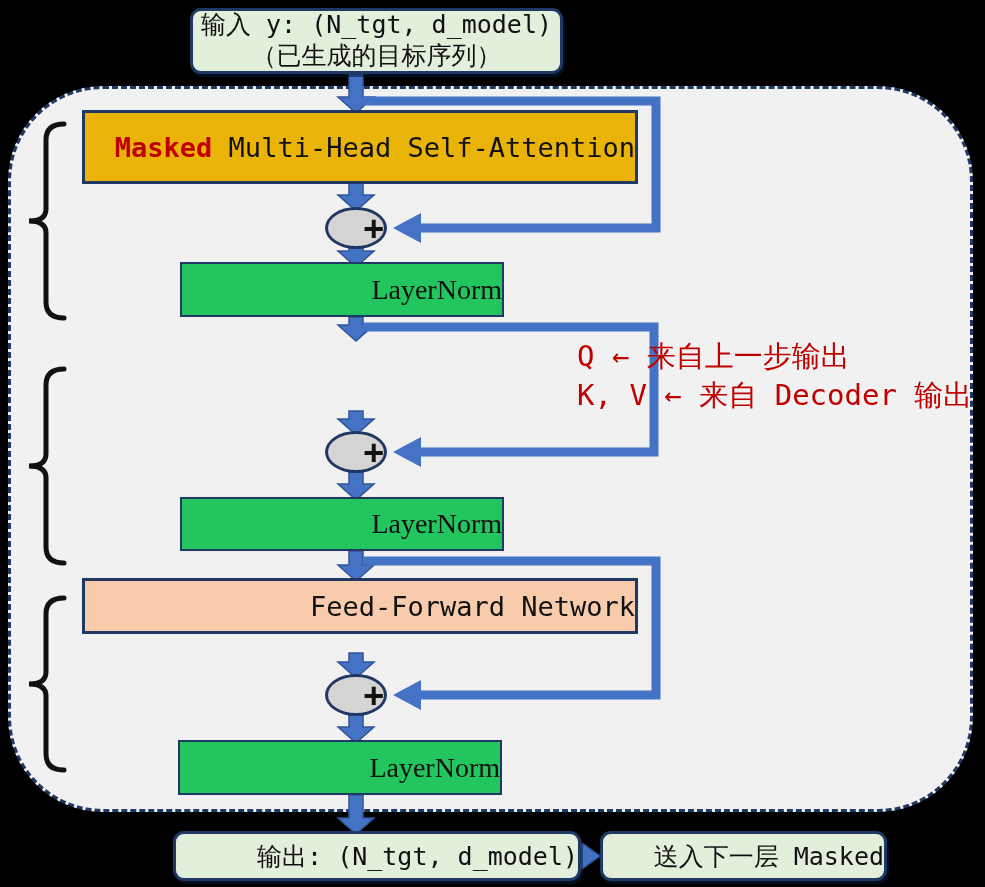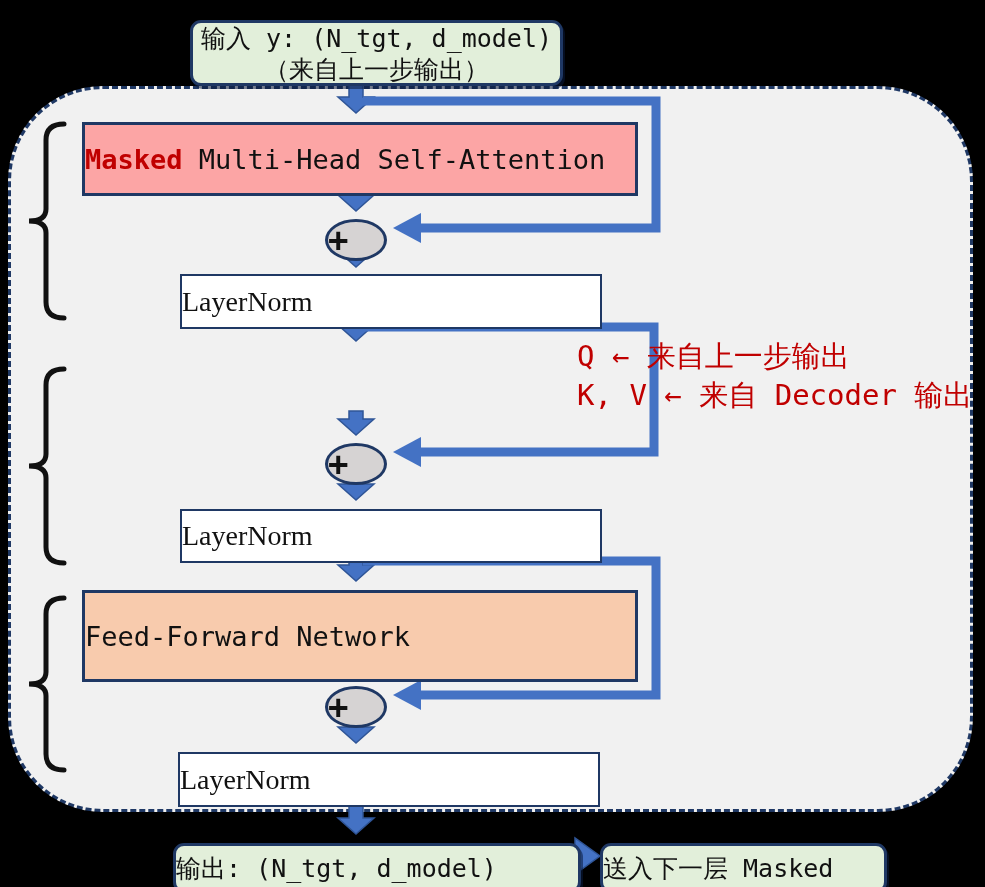--- a/index.html
+++ b/index.html
@@ -5,29 +5,29 @@
   html,body{margin:0;padding:0;background:#000;}
   #stage{position:relative;width:985px;height:887px;background:#000;overflow:hidden;
          font-family:"DejaVu Sans Mono","DejaVu Sans",monospace;}
   .abs{position:absolute;box-sizing:border-box;}
   
   #panel{left:8px;top:86px;width:965px;height:726px;background:#f1f1f1;
          border:3px dashed #1f3864;border-radius:95px;z-index:0;}
   
   #wires{left:0;top:0;width:985px;height:887px;z-index:1;}
   
-  .box{display:flex;align-items:center;justify-content:flex-start;text-align:center;
-       border:3px solid #1f3864;color:#111;z-index:2;margin-top:12px;}
+  .box{display:flex;align-items:center;justify-content:flex-end;text-align:center;
+       border:3px solid #1f3864;color:#111;z-index:2;}
   .io{background:#e2efda;border-radius:11px;font-size:25px;
       box-shadow:2px 3px 0 rgba(10,25,60,.55);}
   #input-box{left:190px;top:8px;width:373px;height:66px;flex-direction:column;line-height:31px;}
-  #masked-box{left:82px;top:110px;width:556px;height:74px;background:#fca5a5;font-size:27px;}
+  #masked-box{left:82px;top:110px;width:556px;height:74px;background:#eab308;font-size:27px;}
   #cross-box{left:82px;top:337px;width:556px;height:75px;background:#8faadc;font-size:27px;}
-  #ffn-box{left:82px;top:578px;width:556px;height:92px;background:#f8cbad;font-size:27px;}
-  .layernorm{width:422px;height:55px;background:#ffffff;border-width:2px;
+  #ffn-box{left:82px;top:578px;width:556px;height:56px;background:#f8cbad;font-size:27px;}
+  .layernorm{width:324px;height:55px;background:#22c55e;border-width:2px;
              font-family:"Liberation Serif","DejaVu Serif",serif;font-size:28px;}
   #ln1{left:180px;top:262px;}
   #ln2{left:180px;top:497px;height:54px;}
   #ln3{left:178px;top:740px;}
   .add-circle{left:325px;width:62px;height:42px;background:#d6d3d3;border-radius:50%;
               border-width:3px;font-size:34px;font-weight:bold;line-height:0;}
   #add1{top:207px;} #add2{top:431px;} #add3{top:674px;}
   #output-box{left:173px;top:831px;width:408px;height:50px;}
   #next-box{left:600px;top:831px;width:287px;height:50px;}
   .emph{color:#c00000;font-weight:bold;}
@@ -67,21 +67,21 @@
     </g>
     <g fill="none" stroke="#111" stroke-width="5" stroke-linecap="round">
       <path d="M64,124 Q46,124 46,140 L46,209 Q46,221 29,221 Q46,221 46,233 L46,302 Q46,318 64,318"></path>
       <path d="M64,369 Q46,369 46,385 L46,454 Q46,466 29,466 Q46,466 46,478 L46,547 Q46,563 64,563"></path>
       <path d="M64,598 Q46,598 46,614 L46,672 Q46,684 29,684 Q46,684 46,696 L46,754 Q46,770 64,770"></path>
     </g>
   </svg>
 
   <div id="input-box" class="abs box io">
     <div>输入 y: (N_tgt, d_model)</div>
-    <div>（来自上一步输出）</div>
+    <div>（已生成的目标序列）</div>
   </div>
 
   <div id="masked-box" class="abs box">
     <span>
       <span class="emph">Masked</span><span> Multi-Head Self-Attention</span>
     </span>
   </div>
 
   <div id="add1" class="abs box add-circle">
     <span>+</span>

